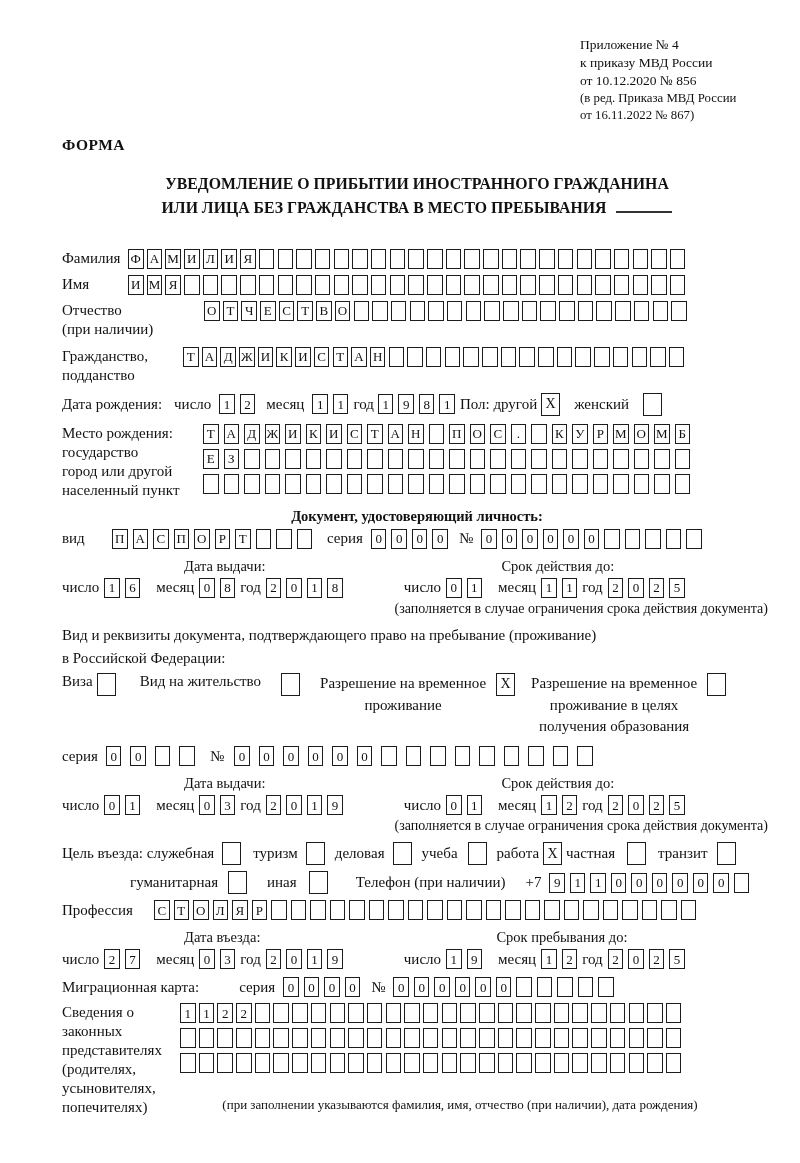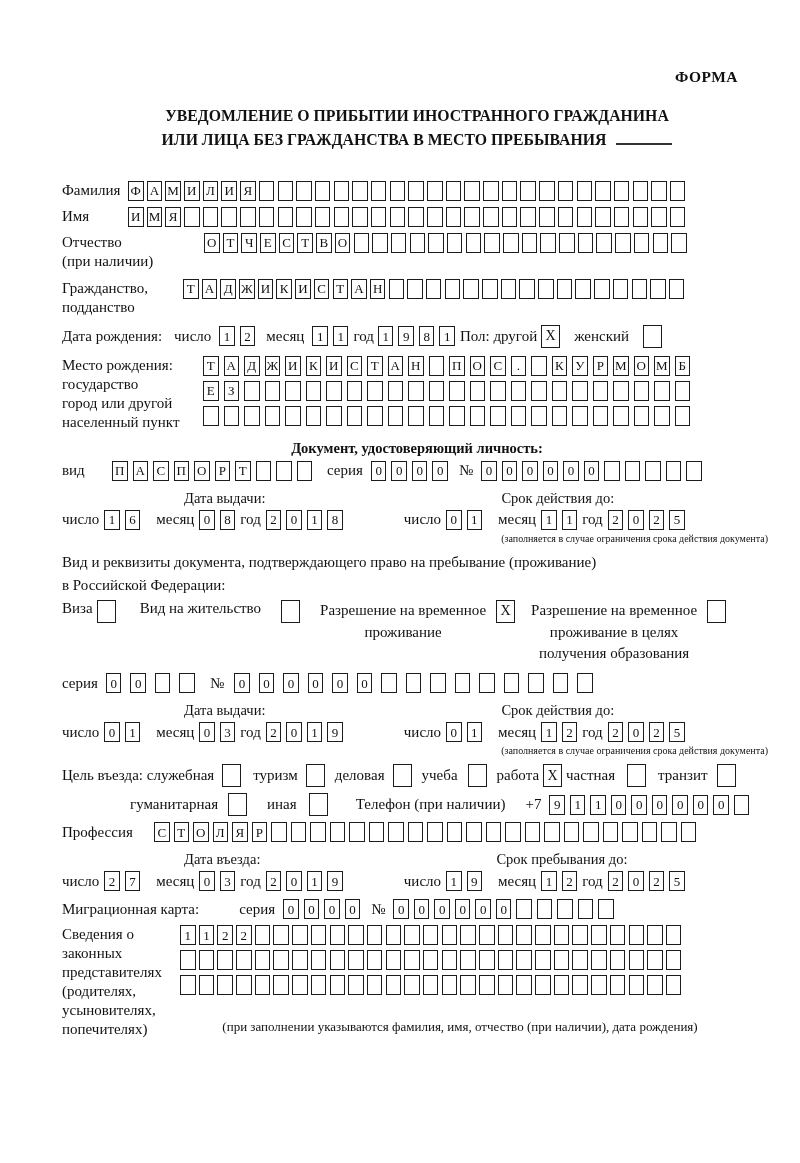--- a/index.html
+++ b/index.html
@@ -8,21 +8,21 @@
     width: 800px; height: 1163px;
     color:#111;
     font-family: "Liberation Serif", "DejaVu Serif", serif;
     font-size: 15px;
   }
   .page { position:relative; width:800px; height:1163px; padding:36px 28px 0 62px; overflow:hidden; }
 
   
   .appendix { margin-left:auto; width:192px; font-size:13.5px; line-height:1.33; }
   .appendix .small { font-size:12.8px; }
-  .forma { text-align:right; padding-right:34px; font-weight:bold; font-size:15.5px; margin-top:32px; letter-spacing:0.5px; }
+  .forma { text-align:left; padding-right:34px; font-weight:bold; font-size:15.5px; margin-top:12px; letter-spacing:0.5px; }
 
   .title { text-align:center; font-weight:bold; font-size:15.8px; line-height:1.55; margin-top:18px; }
   .blank { display:inline-block; width:56px; border-bottom:2px solid #333; height:14px; margin-left:10px; }
 
   .section { font-weight:bold; font-size:15.2px; margin-top:26px; letter-spacing:0.2px; }
 
   
   .cells { display:inline-flex; flex-wrap:nowrap; }
   .cell {
     flex:none; display:inline-flex; align-items:center; justify-content:center;
@@ -63,29 +63,36 @@
   .doc-heading { text-align:center; font-weight:bold; font-size:14.5px; margin-top:8px; }
 
   .dhdr { display:flex; font-size:14.5px; margin-top:9px; }
   .dhdr .h1 { margin-left:122px; }
   .dhdr .h2 { margin-left:236px; }
   .drow { display:flex; align-items:center; margin-top:3px; }
   .dgrp { display:flex; align-items:center; }
   .dgrp .lbl { margin-right:5px; }
   .dgrp .gap { margin-left:11px; }
 
-  .note { font-size:10px; text-align:right; padding-right:4px; margin-top:3px; }
+  .note { font-size:14px; text-align:right; padding-right:4px; margin-top:3px; }
   .ctr { text-align:center; line-height:1.45; }
   .reps-note { font-size:13px; text-align:center; margin-top:19px; width:560px; }
 </style>
 </head>
 <body>
 
 <div class="page">
 
+  <div class="appendix">
+    <div>Приложение № 4</div>
+    <div>к приказу МВД России</div>
+    <div>от 10.12.2020 № 856</div>
+    <div class="small">(в ред. Приказа МВД России</div>
+    <div class="small">от 16.11.2022 № 867)</div>
+  </div>
 
   <div class="forma">ФОРМА</div>
 
   <div class="title">
     <div>УВЕДОМЛЕНИЕ О ПРИБЫТИИ ИНОСТРАННОГО ГРАЖДАНИНА</div>
     <div><span>ИЛИ ЛИЦА БЕЗ ГРАЖДАНСТВА В МЕСТО ПРЕБЫВАНИЯ</span><span class="blank"></span></div>
   </div>
 
 
   <div class="frow mt28">

